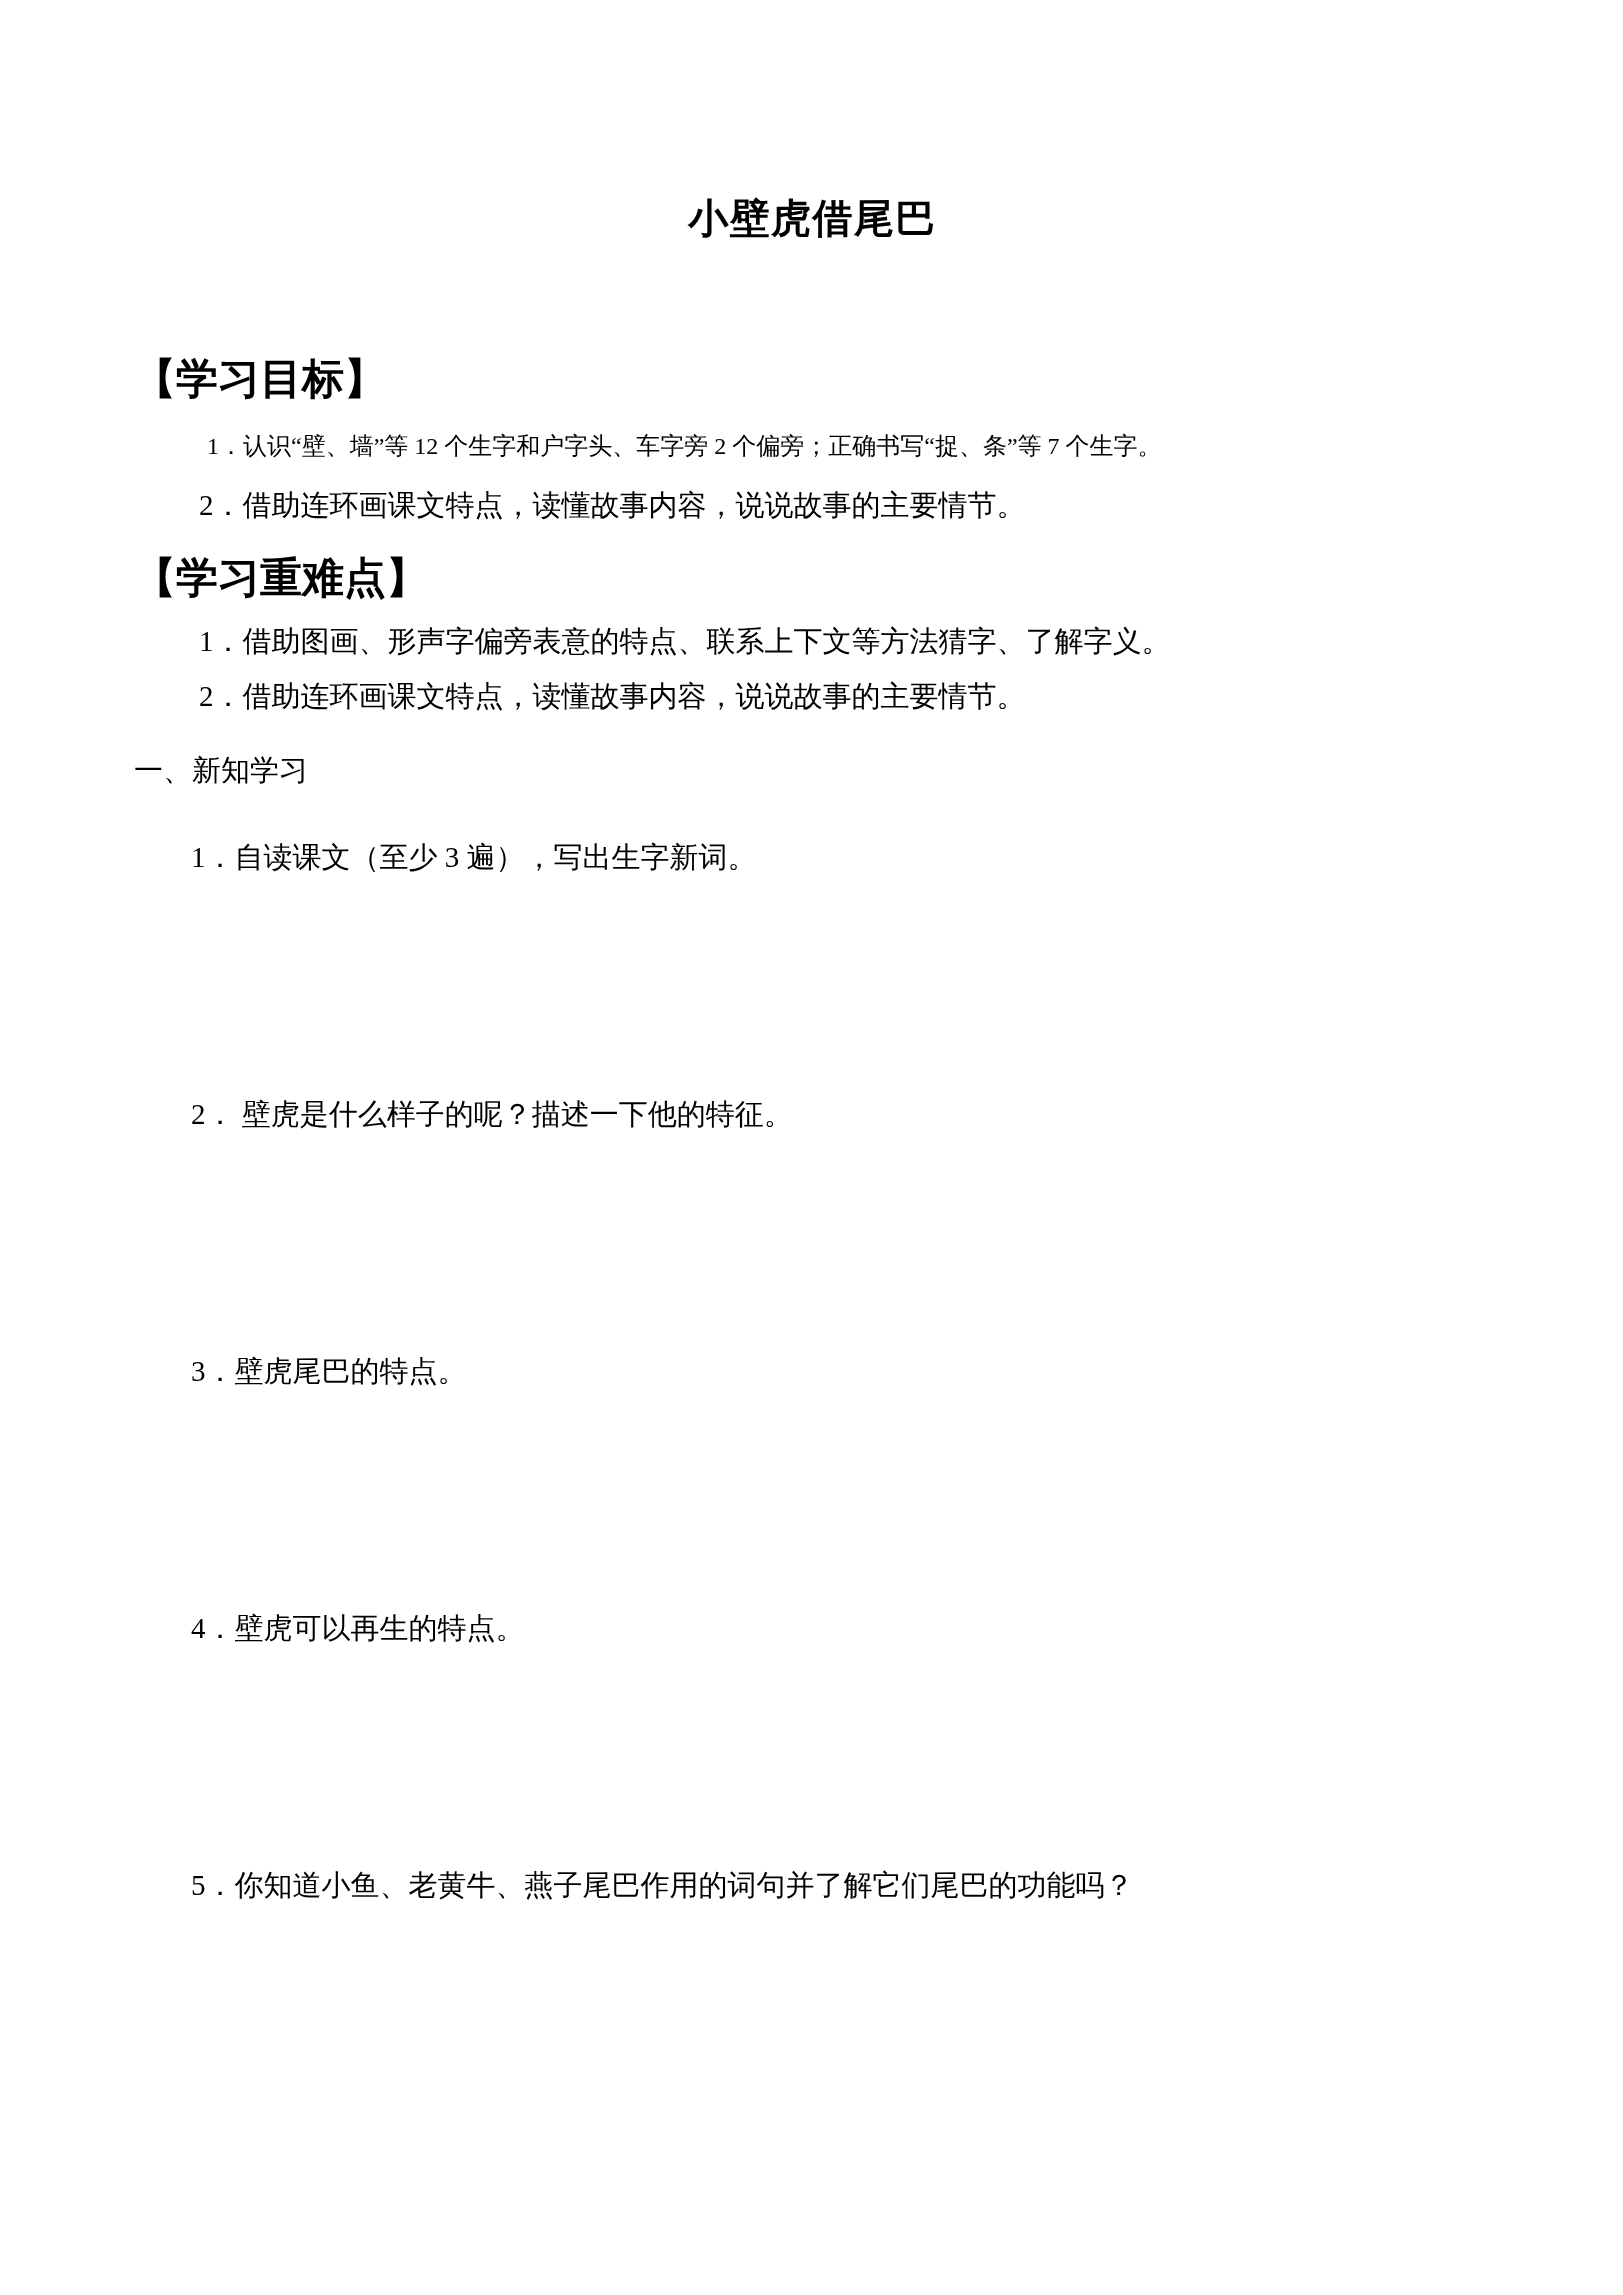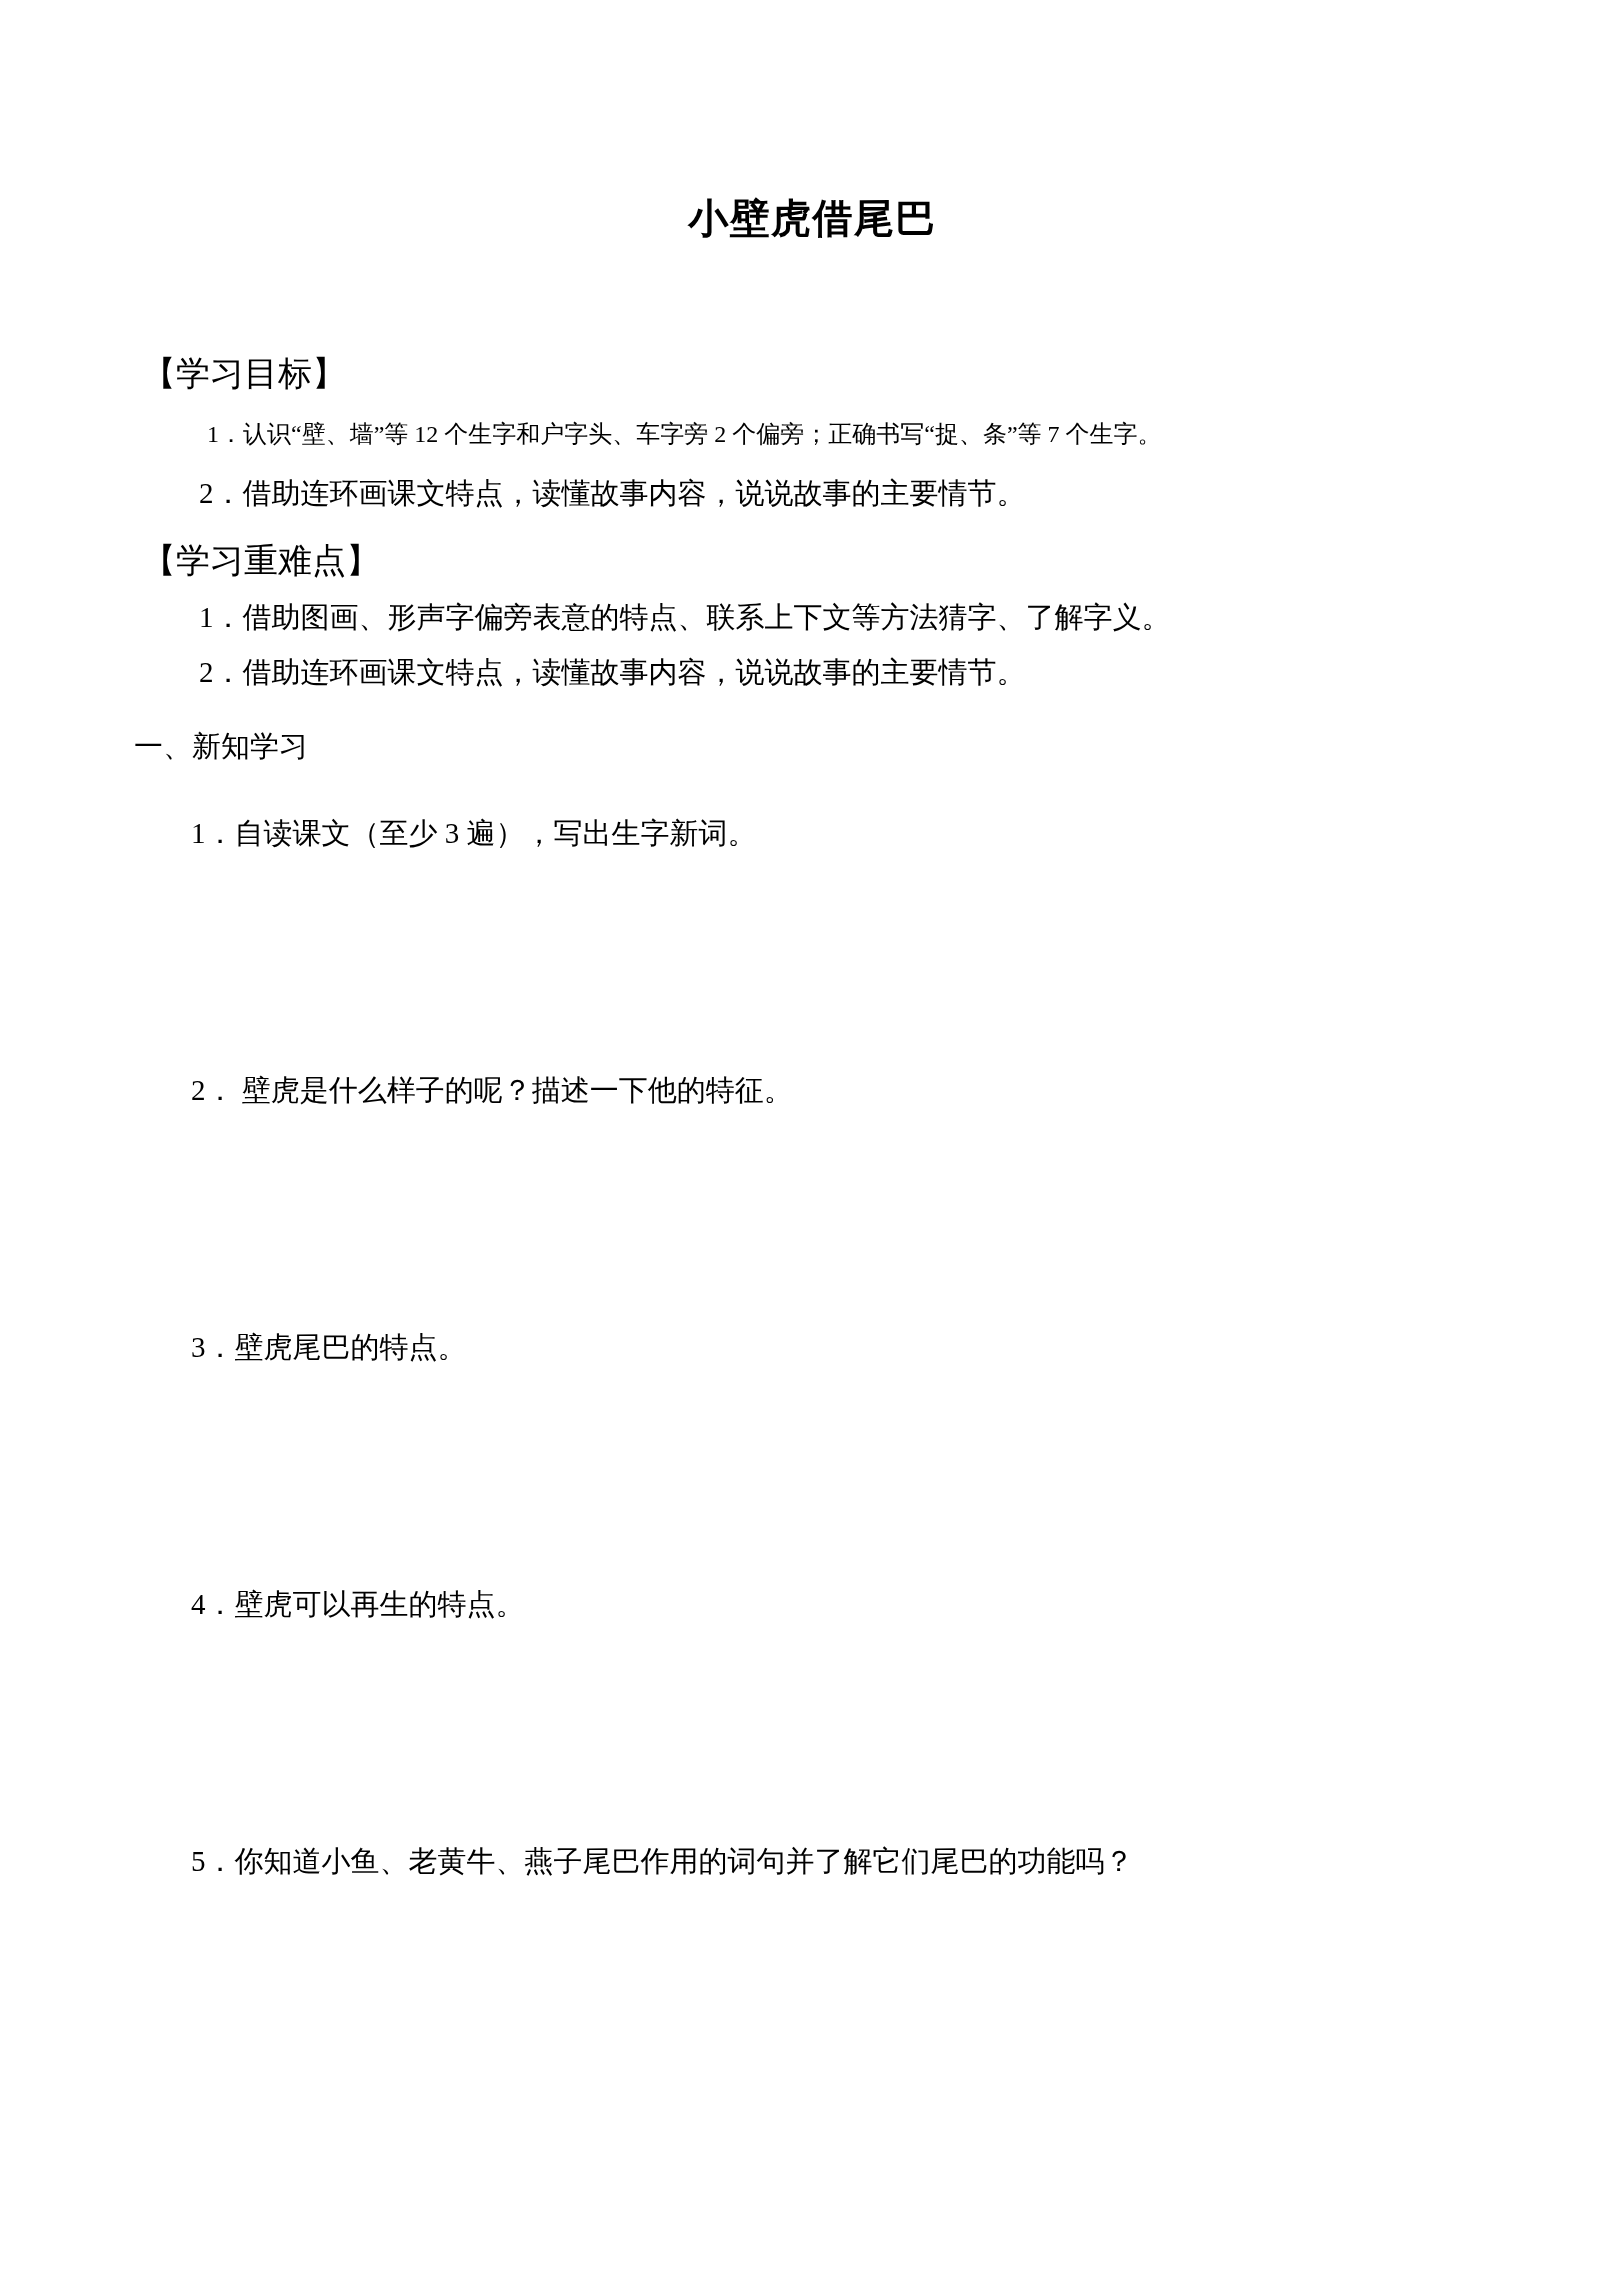--- a/index.html
+++ b/index.html
@@ -29,23 +29,23 @@
   .doc-title {
     margin: 0;
     padding-top: 191px;
     text-align: center;
     font-size: 40px;
     font-weight: bold;
     letter-spacing: 1.4px;
     font-family: "Liberation Sans", "DejaVu Sans", sans-serif;
   }
   .section-head {
-    font-size: 34px;
-    font-weight: normal;
-    margin: 8px;
+    font-size: 42px;
+    font-weight: bold;
+    margin: 0;
     padding: 0;
     line-height: 1.5;
     font-family: "Liberation Serif", "DejaVu Serif", serif;
   }
   .sec-goals { margin-top: 102px; }
   .sec-key { margin-top: 17.7px; }
   .sec-process { margin-top: 17.7px; }
 
   .para {
     font-size: 24px;

